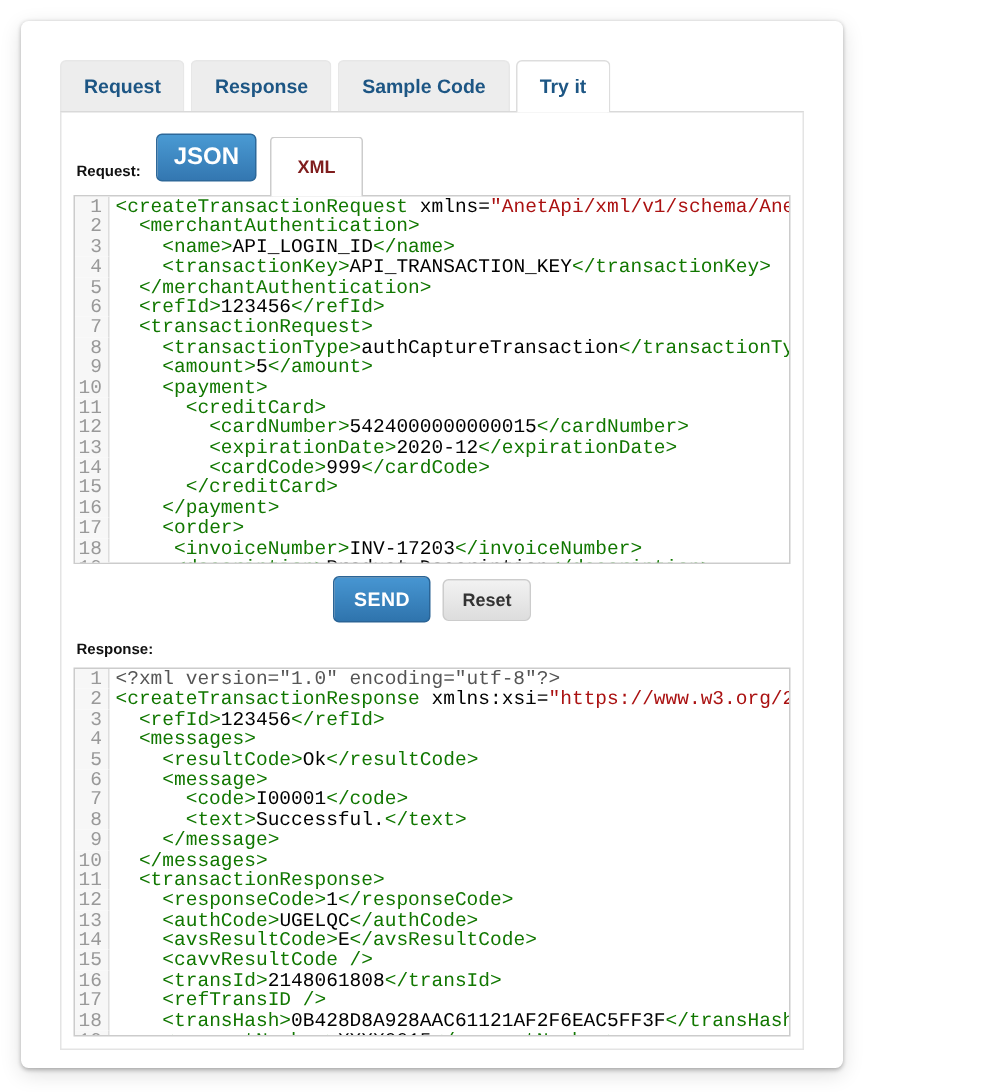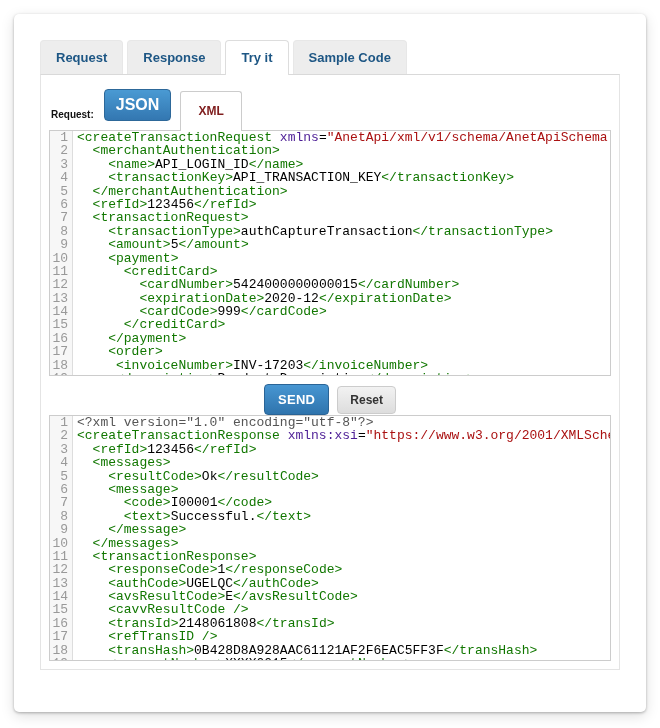--- a/index.html
+++ b/index.html
@@ -1,18 +1,18 @@
 <!DOCTYPE html>
 <html><head>
 <meta charset="utf-8">
 <style>
   * { box-sizing: border-box; margin: 0; padding: 0; }
   html, body { width: 660px; height: 728px; background: #ffffff; font-family: "Liberation Sans", sans-serif; }
   .card {
-    position: absolute; left: 14px; top: 14px; width: 632px; height: 698px;
+    position: absolute; left: 14px; top: 14px; width: 548px; height: 698px;
     background: #fff; border-radius: 5px; padding: 26px 26px 20px 26px;
     box-shadow: 0 1px 3px rgba(0,0,0,0.28), 0 4px 14px rgba(0,0,0,0.13);
   }
   
   .tabs { display: flex; position: relative; z-index: 3; }
   .tab {
     margin-right: 4px; padding: 9px 15px; background: #ededed;
     border: 1px solid #e7e7e7; border-bottom: none; border-radius: 4px 4px 0 0;
     color: #1d5684; font-weight: bold; font-size: 13px; cursor: pointer; white-space: nowrap;
   }
@@ -39,21 +39,21 @@
     font-family: "Liberation Mono", "DejaVu Sans Mono", monospace;
     font-size: 13px; line-height: 13.4px; cursor: text;
   }
   .code-line { display: flex; height: 13.4px; }
   .gutter {
     flex: 0 0 23px; text-align: right; padding-right: 4px; color: #999;
     background: #f7f7f7; border-right: 1px solid #ddd;
   }
   .code-text { flex: 1; padding-left: 4px; white-space: pre; overflow: hidden; color: #000; }
   .tag  { color: #117700; }
-  .attr { color: #4c1d95; }
+  .attr { color: #000000; }
   .str  { color: #aa1111; }
   .meta { color: #555555; }
   
   .btn-row { margin: 8px 0 0 0; display: flex; align-items: center; justify-content: center; }
   .send-btn {
     padding: 7px 13px; font-size: 13px; font-weight: bold; color: #fff; letter-spacing: 0.3px;
     background: linear-gradient(#4796d2, #2f74ad); border: 1px solid #2a6496; border-radius: 4px;
     font-family: "Liberation Sans", sans-serif; cursor: pointer;
   }
   .reset-btn {
@@ -64,22 +64,22 @@
   .resp-label { margin: 13px 0 6px 2px; }
 </style>
 </head>
 <body>
 
 <div class="card">
 
   <div class="tabs">
     <div class="tab">Request</div>
     <div class="tab">Response</div>
+    <div class="tab">Sample Code</div>
     <div class="tab active">Try it</div>
-    <div class="tab">Sample Code</div>
   </div>
 
   <div class="panel">
 
     <div class="req-row">
       <span class="sec-label">Request:</span>
       <button class="json-btn">JSON</button>
       <div class="xml-tab">XML</div>
     </div>
 
@@ -160,20 +160,21 @@
           <span class="gutter">19</span>
           <span class="code-text"><span>     </span><span class="tag">&lt;description</span><span class="tag">&gt;</span><span>Product Description</span><span class="tag">&lt;/description</span><span class="tag">&gt;</span></span>
         </div>
       </div>
 
     <div class="btn-row">
       <button class="send-btn">SEND</button>
       <button class="reset-btn">Reset</button>
     </div>
 
+    <div class="sec-label resp-label">Response:</div>
 
     <div class="editor" id="resp-editor">
         <div class="code-line">
           <span class="gutter">1</span>
           <span class="code-text"><span class="meta">&lt;?xml version="1.0" encoding="utf-8"?&gt;</span></span>
         </div>
         <div class="code-line">
           <span class="gutter">2</span>
           <span class="code-text"><span class="tag">&lt;createTransactionResponse</span><span> </span><span class="attr">xmlns:xsi</span><span>=</span><span class="str">"https://www.w3.org/2001/XMLSchema</span></span>
         </div>

